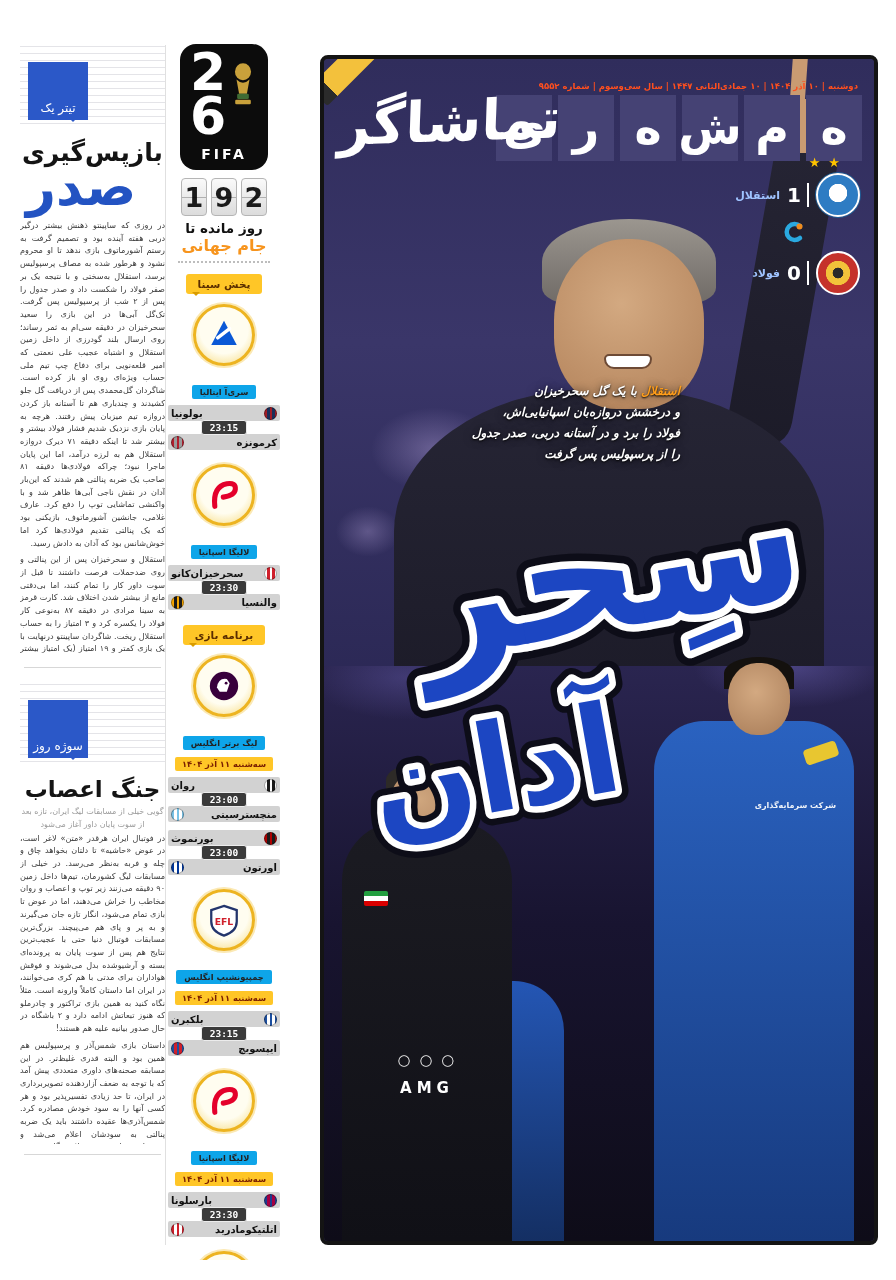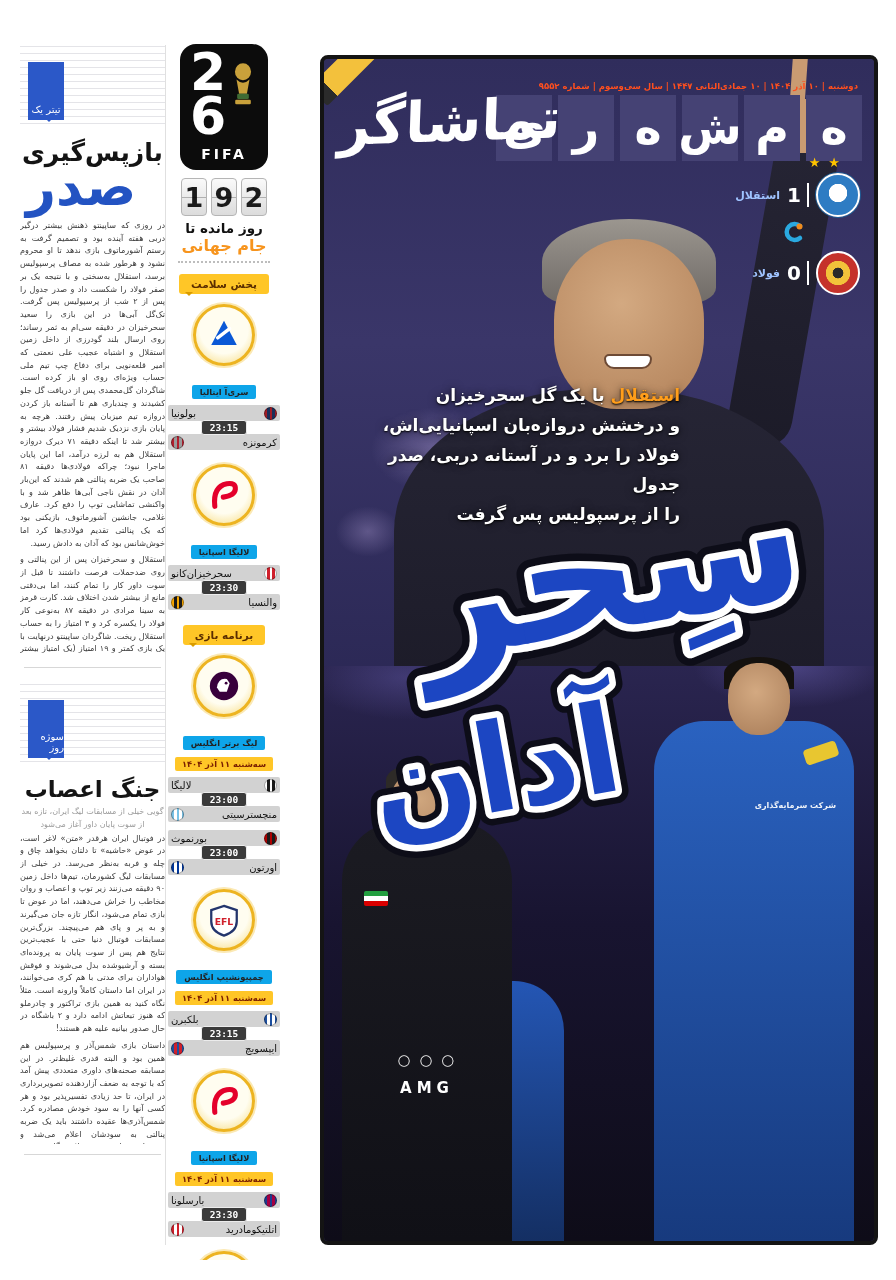--- a/index.html
+++ b/index.html
@@ -3,22 +3,22 @@
 <meta charset="utf-8">
 <style>
   html,body{margin:0;padding:0;background:#f2f2f2;}
   *{box-sizing:border-box;font-family:"DejaVu Sans",sans-serif;}
   .page{position:relative;width:896px;height:1280px;background:#fff;margin:0 auto;overflow:hidden;direction:rtl;}
   .vline{position:absolute;top:45px;bottom:35px;width:1px;background:#e0e0e0;}
 
   
   .col1{position:absolute;left:20px;top:40px;width:145px;height:1215px;overflow:hidden;}
   .stripes{position:relative;height:88px;background:repeating-linear-gradient(to bottom,#fff 0 6px,#e4e4e8 6px 7px);margin-bottom:10px;}
-  .badge{position:absolute;left:8px;bottom:8px;width:36px;height:58px;background:#2b58c8;color:#fff;
-         display:flex;align-items:flex-end;justify-content:center;font-size:10px;padding-bottom:5px;}
+  .badge{position:absolute;left:8px;bottom:8px;width:60px;height:58px;background:#2b58c8;color:#fff;
+         display:flex;align-items:flex-end;justify-content:center;font-size:12px;padding-bottom:5px;}
   .badge::after{content:"";position:absolute;bottom:-7px;right:10px;border:5px solid transparent;border-top-color:#2b58c8;}
   .t-small{font-size:25px;font-weight:bold;color:#141414;text-align:left;margin:4px 2px 0 6px;letter-spacing:-1px;}
   .t-big{font-size:52px;font-weight:bold;color:#2353c2;text-align:left;margin:-6px 2px 6px 6px;line-height:1;}
   .t-mid{font-size:23px;font-weight:bold;color:#141414;text-align:center;margin:6px 0 4px;}
   .dek{font-size:8px;color:#9a9a9a;text-align:center;line-height:1.6;margin-bottom:0;}
   .abody{font-size:8.1px;line-height:1.57;text-align:justify;color:#3a3a3a;overflow:hidden;}
   .abody p{margin:0 0 4px;}
   #body1{height:438px;}
   #body2{height:312px;}
   .hr1{border:none;border-top:1px solid #d7d7d7;margin:10px 4px;}
@@ -42,21 +42,21 @@
   .tag::after{content:"";position:absolute;bottom:-6px;left:6px;border:4px solid transparent;border-top-color:#d99c00;}
   .league-sec{margin:2px 0 14px;}
   .lcircle{width:62px;height:62px;border-radius:50%;margin:8px auto;border:3px solid #edb421;
            background:radial-gradient(circle at 50% 40%,#fffdf0 55%,#f6d874);display:flex;align-items:center;justify-content:center;
            box-shadow:0 0 0 2px #fbe9b4;}
   .lcircle svg{width:34px;height:34px;}
   .lpill{display:inline-block;background:#0ea5e9;color:#222;font-size:8.3px;font-weight:bold;padding:2px 8px;border-radius:2px;margin:11px auto 2px;}
   .dpill{display:inline-block;background:#ffc627;color:#7a1f00;font-size:8.3px;font-weight:bold;padding:2px 7px;border-radius:2px;margin:2px auto 2px;}
   .fixture{margin:4px 0 8px;}
   .frow{position:relative;height:16px;background:#d2d2d2;border-radius:2px;margin:2px 0;display:flex;align-items:center;
-        justify-content:space-between;padding:0 3px;font-size:10px;font-weight:normal;color:#111;}
+        justify-content:space-between;padding:0 3px;font-size:10px;font-weight:bold;color:#111;}
   .crest{width:13px;height:13px;border-radius:50%;border:1px solid rgba(0,0,0,.35);flex:none;}
   .tname{white-space:nowrap;}
   .tpill{width:46px;margin:-3px auto;position:relative;z-index:2;background:#3a3a3a;color:#fff;
          font-family:"DejaVu Sans Mono",monospace;font-size:9.5px;font-weight:bold;border-radius:3px;padding:1px 0;border:1.5px solid #ececec;direction:ltr;}
 
   
   .frame{position:absolute;left:320px;top:55px;width:558px;height:1190px;border:4px solid #141414;border-radius:8px;
          background:#34315f;overflow:hidden;direction:rtl;}
   .coachbg{position:absolute;top:0;left:0;right:0;height:630px;
       background:
@@ -82,21 +82,21 @@
   .sboard{position:absolute;top:96px;right:14px;width:150px;z-index:6;color:#fff;}
   .stars{color:#ffc400;font-size:13px;letter-spacing:8px;margin-right:12px;}
   .srow{display:flex;align-items:center;gap:7px;direction:rtl;margin:3px 0;}
   .crest-big{width:44px;height:44px;border-radius:50%;flex:none;}
   .crest-est{background:radial-gradient(circle at 50% 45%,#fff 30%,#2e7cc3 32% 100%);border:2px solid #fff;box-shadow:0 0 0 1px #1f5d96;}
   .crest-foo{background:radial-gradient(circle,#2a2a2a 0 18%,#f2c23a 20% 42%,#c5322b 44% 100%);border:2px solid #fff;}
   .score{font-size:20px;font-weight:bold;border-right:2px solid #fff;padding-right:6px;direction:ltr;}
   .sname{font-size:11px;font-weight:bold;color:#9fc3ff;}
   .swirl{margin:0 54px;}
   .kicker{position:absolute;top:322px;left:16px;width:340px;z-index:6;direction:rtl;
-      font-size:17px;font-weight:bold;color:#fff;line-height:1.75;text-shadow:0 1px 2px #000,0 0 8px rgba(0,0,0,.65);}
+      font-size:12px;font-weight:bold;color:#fff;line-height:1.75;text-shadow:0 1px 2px #000,0 0 8px rgba(0,0,0,.65);font-style:italic;}
   .kicker .hl{color:#ff9e1b;}
   .headline{position:absolute;left:-30px;top:392px;width:640px;height:430px;z-index:7;overflow:visible;}
   .playersbg{position:absolute;bottom:0;left:0;right:0;height:575px;
       background:
         radial-gradient(140px 60px at 85% 0%, rgba(120,110,200,.4), transparent 70%),
         radial-gradient(140px 60px at 15% 2%, rgba(120,110,200,.3), transparent 70%),
         linear-gradient(#2a2550,#181430 45%,#0e0c18);}
   .gk{position:absolute;left:18px;bottom:0;width:170px;height:420px;background:linear-gradient(#1b1b22,#101016);border-radius:60px 60px 0 0;}
   .gk-head{position:absolute;top:-52px;left:48px;width:66px;height:76px;border-radius:46%;background:radial-gradient(circle at 45% 40%,#cfa67e,#aa7f5c);}
   .gk-hair{position:absolute;top:-58px;left:44px;width:74px;height:34px;border-radius:50% 50% 0 0;background:#2d2a27;}
@@ -164,21 +164,21 @@
     </div>
     <div class="flip-row" id="flipRow">
         <div class="flip">1</div>
         <div class="flip">9</div>
         <div class="flip">2</div>
       </div>
     <div class="cd1">روز مانده تا</div>
     <div class="cd2">جام جهانی</div>
     <div class="dots"></div>
     <div id="blocks">
-        <div class="tagwrap"><div class="tag">پخش سلامت</div></div>
+        <div class="tagwrap"><div class="tag">پخش سینا</div></div>
         <section class="league-sec"><div class="lcircle">
             <svg viewBox="0 0 24 24">
               <path d="M12 2 L21 19 H3 Z" fill="#0a58d6"></path>
               <path d="M7.5 14 L16 7.5" stroke="#fff" stroke-width="2.4" stroke-linecap="round"></path>
             </svg>
           </div><div class="lpill">سری‌آ ایتالیا</div><div class="fixture">
             <div class="frow">
               <span class="crest" style="background: repeating-linear-gradient(90deg, rgb(162, 28, 38) 0px, rgb(162, 28, 38) 2.5px, rgb(26, 47, 90) 2.5px, rgb(26, 47, 90) 5px);"></span>
               <span class="tname">بولونیا</span>
             </div>
@@ -206,21 +206,21 @@
         <div class="tagwrap"><div class="tag">برنامه بازی</div></div>
         <section class="league-sec"><div class="lcircle">
             <svg viewBox="0 0 24 24">
               <circle cx="12" cy="12" r="10" fill="#38003c"></circle>
               <path d="M7 13 q1-7 7-6 l2 3 -2 6 h-5 z" fill="#fff"></path>
               <circle cx="13.5" cy="10" r="1" fill="#38003c"></circle>
             </svg>
           </div><div class="lpill">لیگ برتر انگلیس</div><div><span class="dpill">سه‌شنبه ۱۱ آذر ۱۴۰۴</span></div><div class="fixture">
             <div class="frow">
               <span class="crest" style="background: repeating-linear-gradient(90deg, rgb(255, 255, 255) 0px, rgb(255, 255, 255) 2.5px, rgb(26, 26, 26) 2.5px, rgb(26, 26, 26) 5px);"></span>
-              <span class="tname">لالیگا</span>
+              <span class="tname">روان</span>
             </div>
             <div class="tpill">23:00</div>
             <div class="frow">
               <span class="tname">منچسترسیتی</span>
               <span class="crest" style="background: repeating-linear-gradient(90deg, rgb(121, 195, 232) 0px, rgb(121, 195, 232) 2.5px, rgb(255, 255, 255) 2.5px, rgb(255, 255, 255) 5px);"></span>
             </div>
           </div><div class="fixture">
             <div class="frow">
               <span class="crest" style="background: repeating-linear-gradient(90deg, rgb(176, 0, 0) 0px, rgb(176, 0, 0) 2.5px, rgb(26, 26, 26) 2.5px, rgb(26, 26, 26) 5px);"></span>
               <span class="tname">بورنموث</span>

